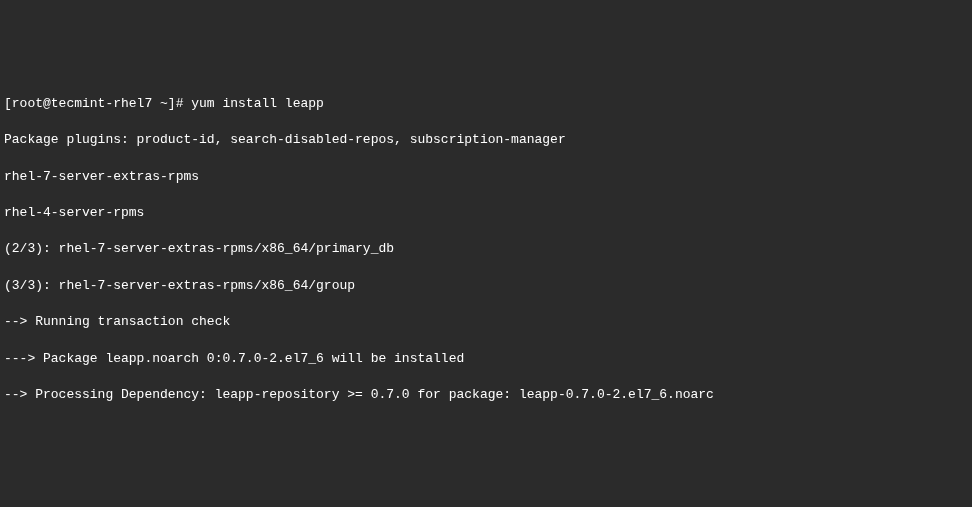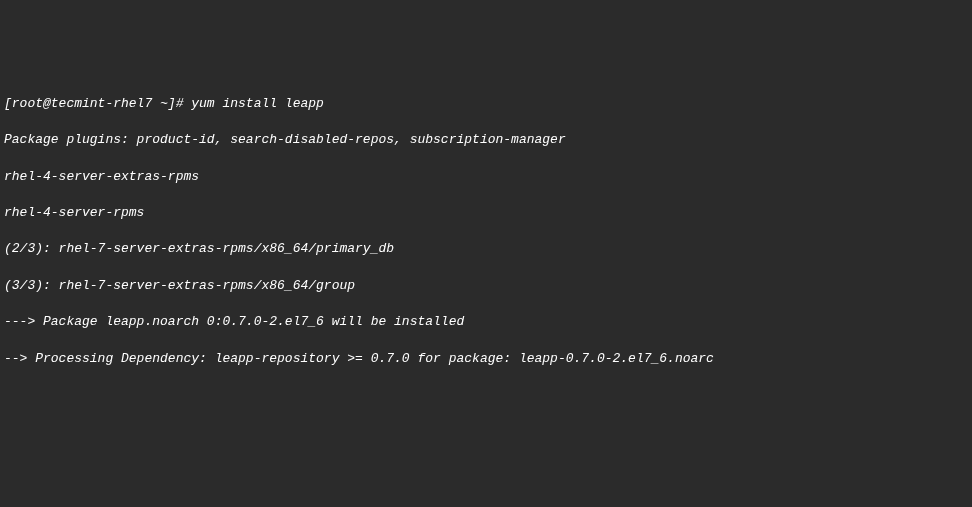--- a/index.html
+++ b/index.html
@@ -17,35 +17,35 @@
       white-space: pre;
       overflow: hidden;
       width: 972px;
       height: 507px;
     }
     .terminal {
       font-family: 'Courier New', monospace;
     }
     .line {
       white-space: pre;
-      font-style: italic;
     }
   </style>
 </head>
 <body>
 
 
 
 <div class="terminal">
 <div class="line">[root@tecmint-rhel7 ~]# yum install leapp</div>
 <div class="line">Package plugins: product-id, search-disabled-repos, subscription-manager</div>
-<div class="line">rhel-4-server-extras-rpms</div>
+<div class="line">rhel-7-server-extras-rpms</div>
 <div class="line">rhel-4-server-rpms</div>
 <div class="line">(2/3): rhel-7-server-extras-rpms/x86_64/primary_db</div>
 <div class="line">(3/3): rhel-7-server-extras-rpms/x86_64/group</div>
+<div class="line">--&gt; Running transaction check</div>
 <div class="line">---&gt; Package leapp.noarch 0:0.7.0-2.el7_6 will be installed</div>
 <div class="line">--&gt; Processing Dependency: leapp-repository &gt;= 0.7.0 for package: leapp-0.7.0-2.el7_6.noarc</div>
 
 
 
 
 
 
 
 

